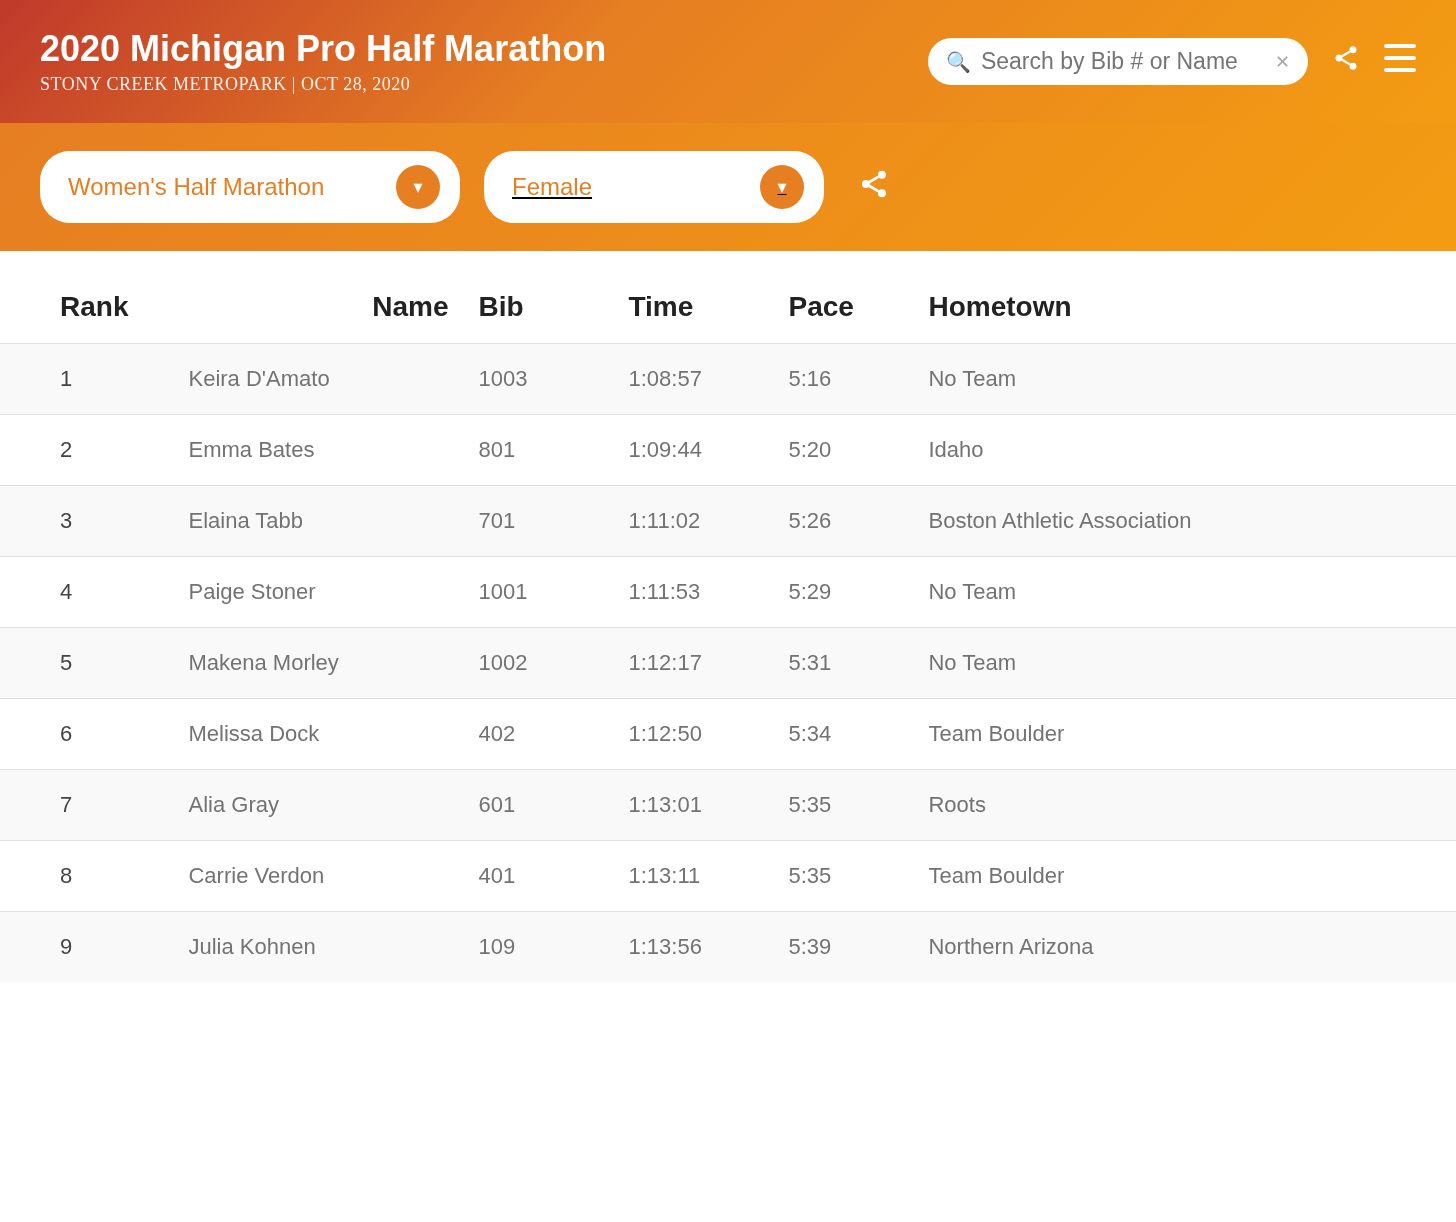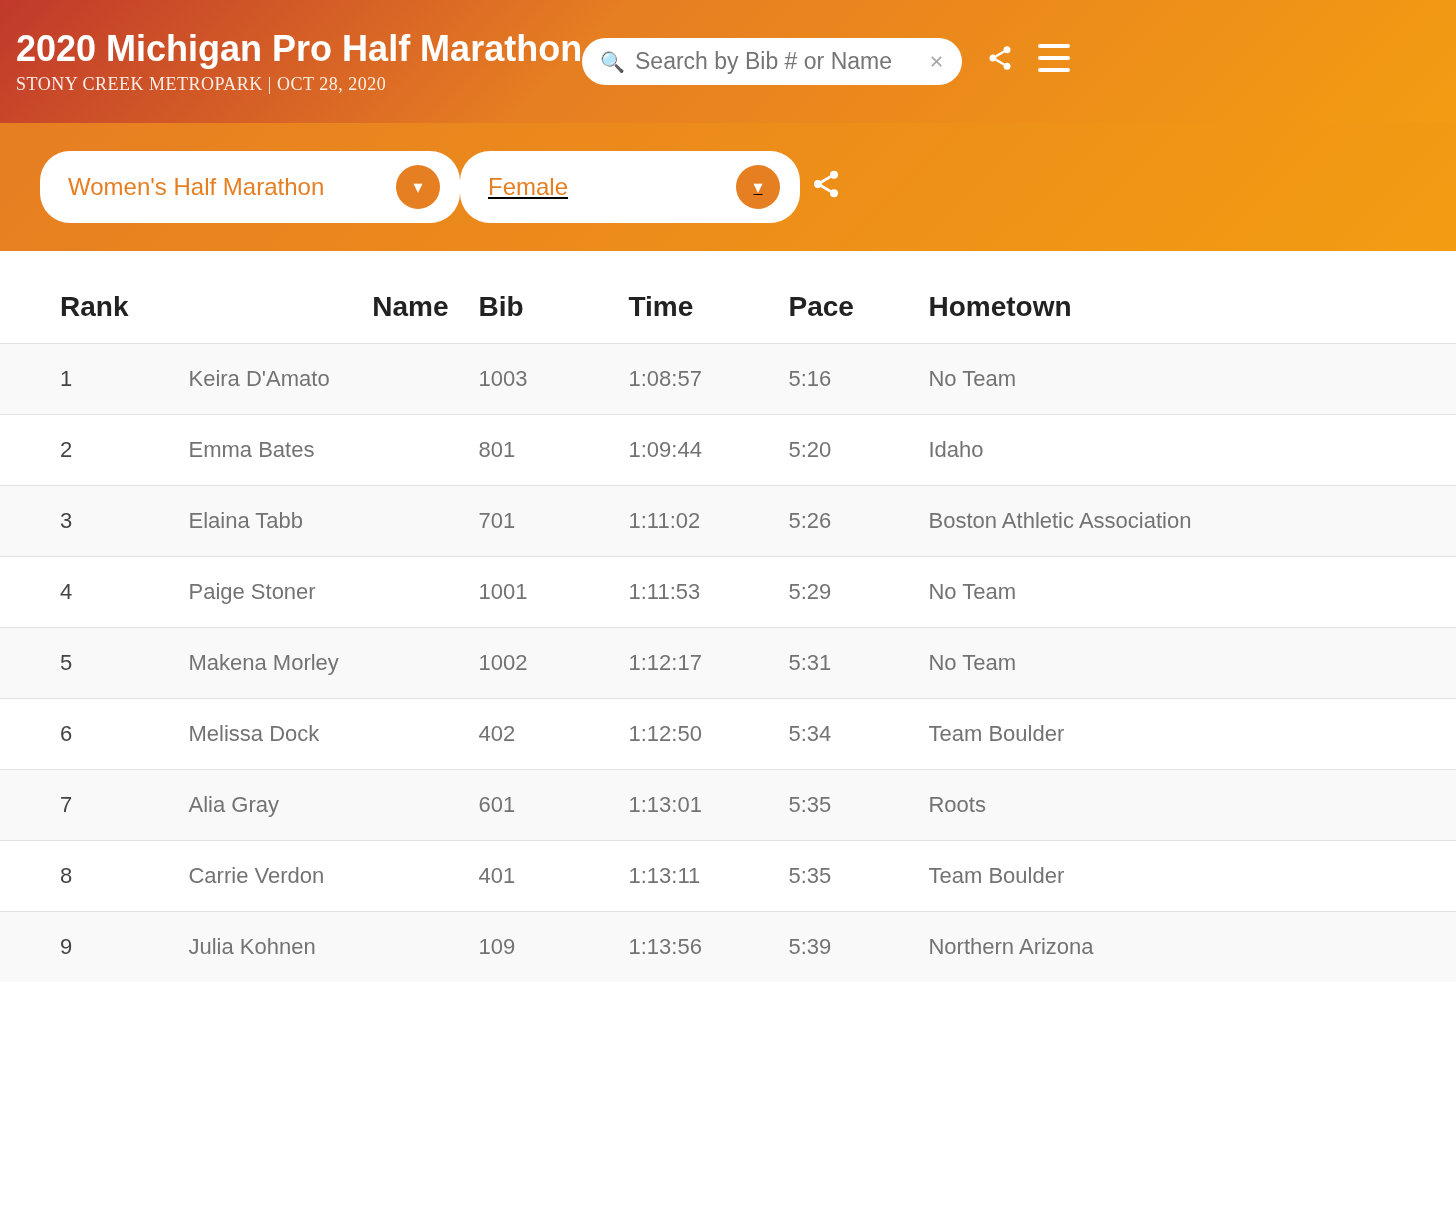--- a/index.html
+++ b/index.html
@@ -1,23 +1,24 @@
 <!DOCTYPE html>
 <html><head>
   <meta charset="utf-8">
   <style>
     * { margin: 0; padding: 0; box-sizing: border-box; }
     body { font-family: 'Helvetica Neue', Arial, sans-serif; background: #fff; width: 1456px; min-height: 1222px; }
 
     
     .header {
       background: linear-gradient(135deg, #c0392b 0%, #e67e22 40%, #f39c12 100%);
-      padding: 28px 40px 28px 16px;
-      display: flex;
-      align-items: center;
+      padding: 28px 40px 28px 40px;
+      display: flex;
+      align-items: center;
+      justify-content: space-between;
     }
     .header-left { display: flex; flex-direction: column; }
     .header-title { color: #fff; font-size: 36px; font-weight: 700; }
     .header-subtitle { color: rgba(255,255,255,0.9); font-size: 18px; margin-top: 4px; font-weight: 400; letter-spacing: 0.5px; font-family: Liberation Serif, serif; }
     .header-right { display: flex; align-items: center; gap: 24px; }
     .search-bar {
       background: #fff;
       border-radius: 30px;
       display: flex;
       align-items: center;
@@ -29,20 +30,21 @@
     .search-input { border: none; outline: none; font-size: 23px; color: #3b82f6; width: 100%; background: transparent; }
     .search-clear { color: #aaa; font-size: 18px; cursor: pointer; }
     .header-icon { color: #fff; font-size: 26px; cursor: pointer; }
 
     
     .filter-bar {
       background: linear-gradient(135deg, #e67e22 0%, #f39c12 100%);
       padding: 28px 40px;
       display: flex;
       align-items: center;
+      gap: 24px;
     }
     .filter-dropdown {
       background: #fff;
       border-radius: 30px;
       display: flex;
       align-items: center;
       justify-content: space-between;
       padding: 14px 20px 14px 28px;
       cursor: pointer;
       gap: 14px;

